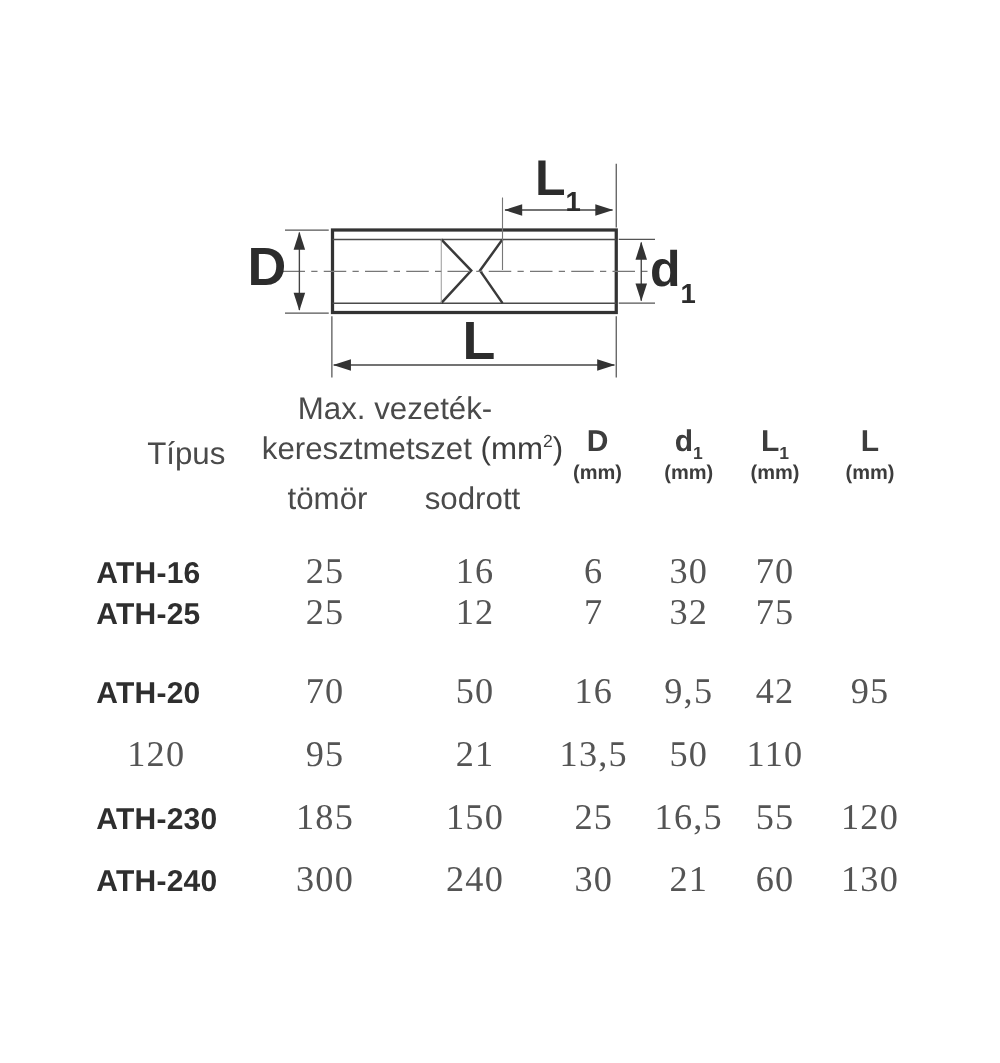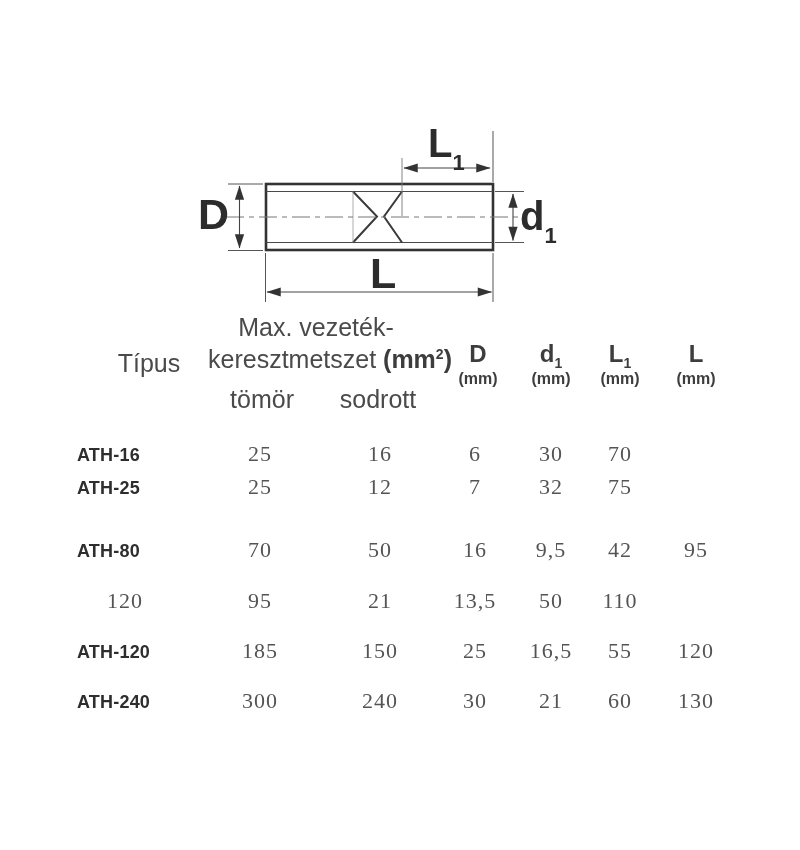--- a/index.html
+++ b/index.html
@@ -32,21 +32,21 @@
 
   
   .th{
     position:absolute;
     text-align:center;
     font-size:25px;
     color:#4a4a4a;
     font-weight:400;
     white-space:nowrap;
   }
-  .th .bold{font-weight:700;color:#3d3d3d;}
+  .th .bold{font-weight:400;color:#3d3d3d;}
   .th sup{font-size:14px;}
   .colhead{
     position:absolute;
     width:84px;
     text-align:center;
     color:#3d3d3d;
     font-weight:700;
     white-space:nowrap;
   }
   .colhead .cbase{font-size:24px;line-height:1;display:block;height:29px;}
@@ -61,29 +61,29 @@
     left:60px;
     width:674px;
     display:grid;
     grid-template-columns:130px 140px 100px 90px 62px 76px 76px;
     align-items:baseline;
   }
   .trow .type{
     text-align:left;
     padding-left:17px;
     font-weight:700;
-    font-size:18px;
+    font-size:24px;
     color:#2e2e2e;
     letter-spacing:0.2px;
   }
   .trow .num{
     text-align:center;
     font-family:"Liberation Serif", serif;
     font-weight:400;
-    font-size:22px;
+    font-size:29px;
     color:#545454;
     letter-spacing:1px;
   }
 </style>
 </head>
 <body>
 
 <svg id="drawing-svg" width="800" height="320" viewBox="0 0 800 320" xmlns="http://www.w3.org/2000/svg">
   <defs>
     <marker id="ah" viewBox="0 0 14 10" refX="13" refY="5" markerWidth="14" markerHeight="10" orient="auto-start-reverse">
@@ -169,38 +169,38 @@
 </div>
 <div class="trow" style="top:474px;">
   <span class="type">ATH-25</span>
   <span class="num">25</span>
   <span class="num">12</span>
   <span class="num">7</span>
   <span class="num">32</span>
   <span class="num">75</span>
 </div>
 <div class="trow" style="top:537px;">
-  <span class="type">ATH-80</span>
+  <span class="type">ATH-20</span>
   <span class="num">70</span>
   <span class="num">50</span>
   <span class="num">16</span>
   <span class="num">9,5</span>
   <span class="num">42</span>
   <span class="num">95</span>
 </div>
 <div class="trow" style="top:588px;">
   <span class="num">120</span>
   <span class="num">95</span>
   <span class="num">21</span>
   <span class="num">13,5</span>
   <span class="num">50</span>
   <span class="num">110</span>
 </div>
 <div class="trow" style="top:638px;">
-  <span class="type">ATH-120</span>
+  <span class="type">ATH-230</span>
   <span class="num">185</span>
   <span class="num">150</span>
   <span class="num">25</span>
   <span class="num">16,5</span>
   <span class="num">55</span>
   <span class="num">120</span>
 </div>
 <div class="trow" style="top:688px;">
   <span class="type">ATH-240</span>
   <span class="num">300</span>

